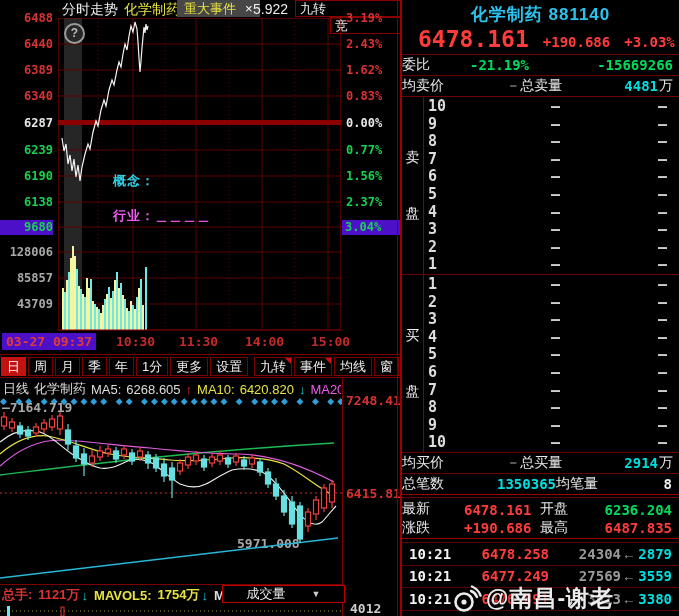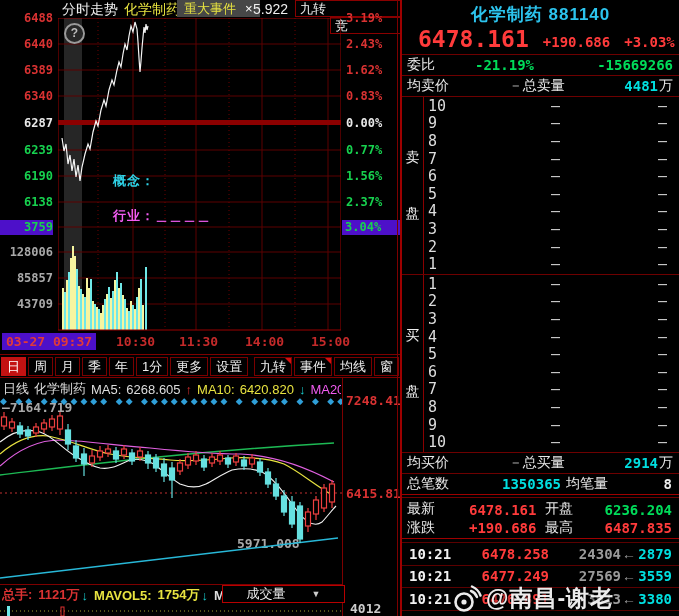--- a/index.html
+++ b/index.html
@@ -41,30 +41,30 @@
   .dropdown{border:1px solid #b80000;background:#000;height:16px;display:flex;align-items:center;
             justify-content:center;gap:26px;font-size:13px;color:#eee;}
   
   .qpanel{position:absolute;left:400px;top:0;width:279px;height:616px;background:#000;
           border-left:2px solid #9e0000;box-sizing:border-box;}
   .qtitle{text-align:center;font-size:17px;font-weight:bold;color:#2cc4ee;padding-top:3px;letter-spacing:1px;}
   .qprice-row{display:flex;align-items:baseline;padding-left:16px;height:28px;}
   .qprice{font-size:23px;font-weight:bold;color:#ff3b3b;font-family:"DejaVu Sans Mono",monospace;}
   .qchg{font-size:14px;font-weight:bold;color:#ff3b3b;margin-left:14px;font-family:"DejaVu Sans Mono",monospace;}
   .qrow{display:flex;align-items:center;height:20px;border-top:1px solid #6e0000;font-size:14px;}
-  .qrow .lab{color:#e8e8e8;padding-left:5px;}
+  .qrow .lab{color:#e8e8e8;}
   .bgrn{color:#00dc5a;font-weight:bold;font-family:"DejaVu Sans Mono",monospace;}
   .bcyn{color:#00dfe0;font-weight:bold;font-family:"DejaVu Sans Mono",monospace;}
   .bred{color:#ff3b3b;font-weight:bold;font-family:"DejaVu Sans Mono",monospace;}
   .bwht{color:#eee;font-weight:bold;font-family:"DejaVu Sans Mono",monospace;}
   .book{display:flex;border-top:1px solid #6e0000;}
   .booktag{width:21px;border-right:1px solid #8a0000;display:flex;flex-direction:column;
            align-items:center;justify-content:center;gap:38px;color:#eee;font-size:14px;}
   .bookrows{flex:1;}
-  .book-row{display:flex;align-items:center;height:17.6px;font-size:15px;font-weight:normal;
+  .book-row{display:flex;align-items:flex-start;height:17.6px;font-size:15px;font-weight:bold;
             font-family:"DejaVu Sans Mono",monospace;color:#ddd;}
   .book-lv{width:32px;padding-left:4px;}
   .book-p{width:100px;text-align:right;color:#ccc;}
   .book-v{flex:1;text-align:right;padding-right:12px;color:#ccc;}
   .tick-row{display:flex;align-items:center;height:21.5px;border-top:1px solid #5c0000;font-size:14px;font-weight:bold;}
   .tick-t{width:52px;padding-left:7px;color:#f2f2f2;font-family:"DejaVu Sans Mono",monospace;}
   .tick-p{width:88px;text-align:right;color:#ff3b3b;font-family:"DejaVu Sans Mono",monospace;}
   .tick-v{width:72px;text-align:right;color:#9a9a9a;font-family:"DejaVu Sans Mono",monospace;}
   .tick-a{color:#9a9a9a;width:16px;text-align:center;}
   .tick-n{flex:1;text-align:right;padding-right:7px;color:#00dfe0;font-family:"DejaVu Sans Mono",monospace;}
@@ -125,21 +125,21 @@
   </svg>
 
   <div class="abs paxis red" style="left:0;top:11px;">6488</div>
   <div class="abs paxis red" style="left:0;top:37px;">6440</div>
   <div class="abs paxis red" style="left:0;top:63px;">6389</div>
   <div class="abs paxis red" style="left:0;top:89px;">6340</div>
   <div class="abs paxis wht" style="left:0;top:116px;">6287</div>
   <div class="abs paxis grn" style="left:0;top:143px;">6239</div>
   <div class="abs paxis grn" style="left:0;top:169px;">6190</div>
   <div class="abs paxis grn" style="left:0;top:195px;">6138</div>
-  <div class="abs paxis grn purplebg" style="left:0;top:220px;height:15px;">3759</div>
+  <div class="abs paxis grn purplebg" style="left:0;top:220px;height:15px;">9680</div>
 
   <div class="abs pctaxis red" style="left:343px;top:11px;">3.19%</div>
   <div class="abs pctaxis red" style="left:343px;top:37px;">2.43%</div>
   <div class="abs pctaxis red" style="left:343px;top:63px;">1.62%</div>
   <div class="abs pctaxis red" style="left:343px;top:89px;">0.83%</div>
   <div class="abs pctaxis wht" style="left:343px;top:116px;">0.00%</div>
   <div class="abs pctaxis grn" style="left:343px;top:143px;">0.77%</div>
   <div class="abs pctaxis grn" style="left:343px;top:169px;">1.56%</div>
   <div class="abs pctaxis grn" style="left:343px;top:195px;">2.37%</div>
   <div class="abs pctaxis grn purplebg" style="left:342px;top:220px;height:15px;width:56px;">3.04%</div>

